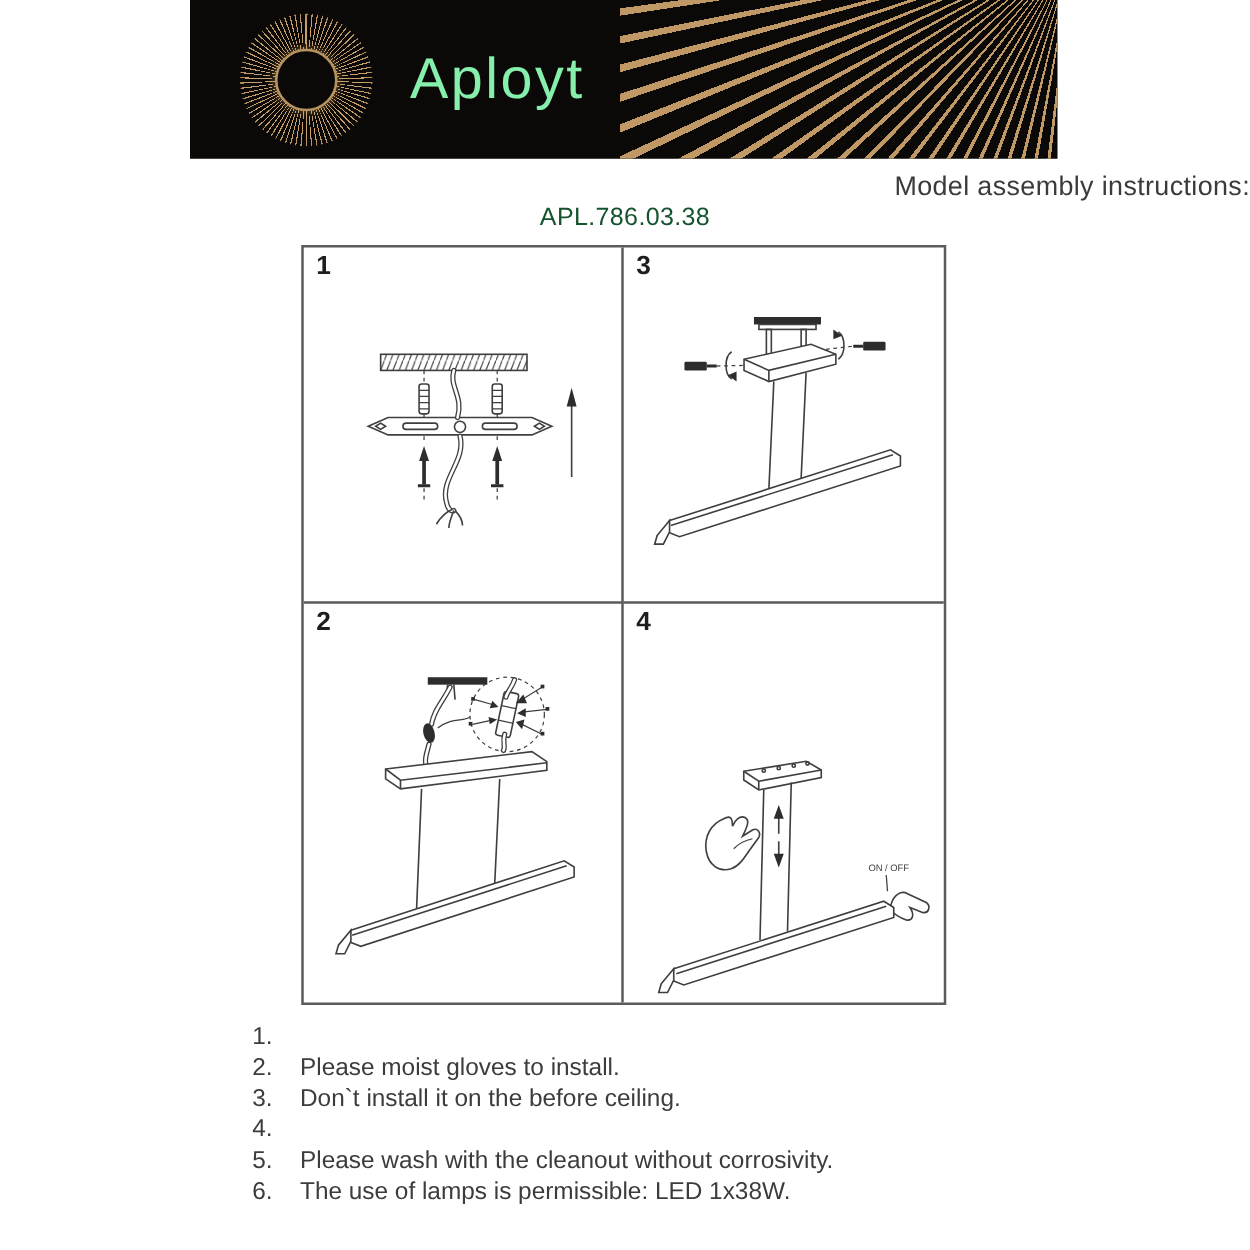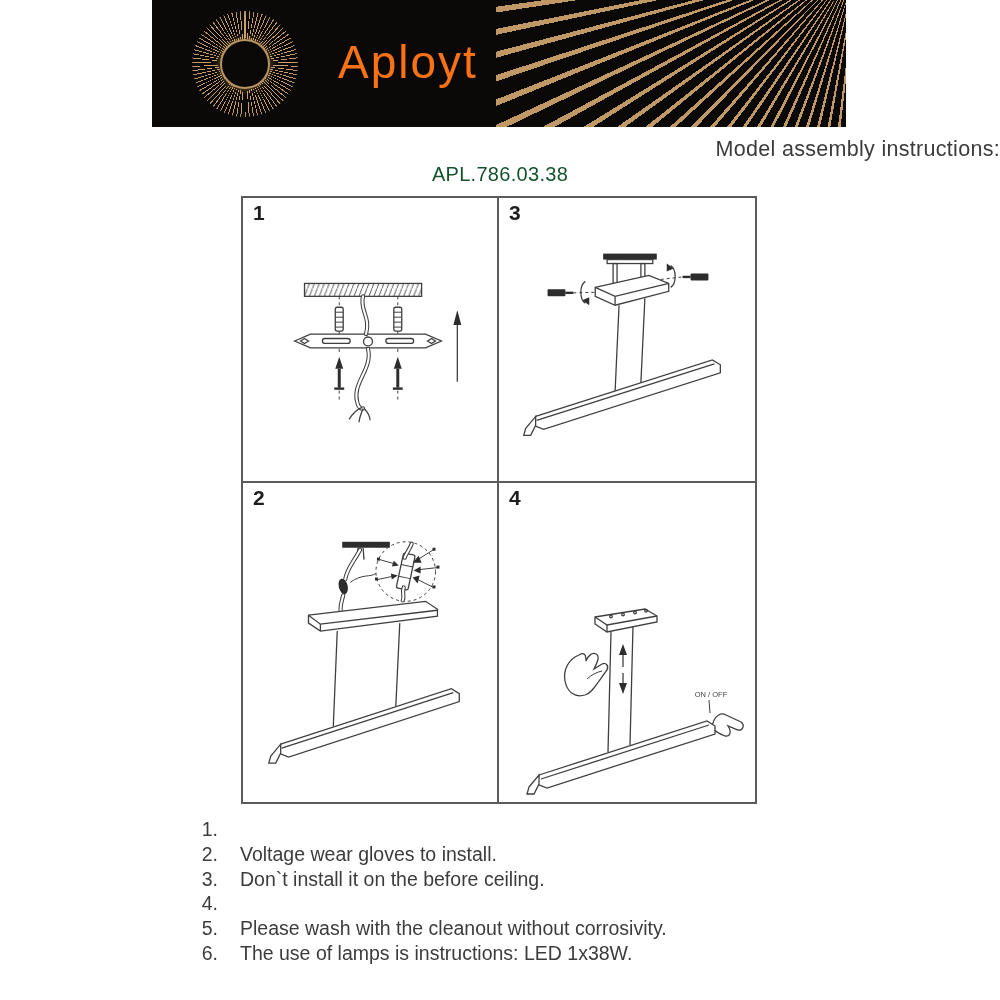--- a/index.html
+++ b/index.html
@@ -18,22 +18,22 @@
   }
   .sunburst-core{
     position:absolute;left:50%;top:50%;width:46px;height:46px;transform:translate(-50%,-50%);
     background:#0b0907;border-radius:50%;border:2px solid #b8935f;box-shadow:0 0 6px 2px rgba(201,160,107,.35);
   }
   .sunburst-fade{
     position:absolute;left:-6px;top:-6px;right:-6px;bottom:-6px;border-radius:50%;
     background:radial-gradient(circle, rgba(11,9,7,0) 55%, rgba(11,9,7,.25) 70%, #0b0907 86%);
   }
   .wordmark{
-    position:absolute;left:176px;top:34px;color:#f97316;font-size:46px;line-height:56px;
-    font-weight:400;letter-spacing:2px;font-family:"Liberation Sans",sans-serif;margin-left:10px;
+    position:absolute;left:176px;top:34px;color:#86efac;font-size:46px;line-height:56px;
+    font-weight:400;letter-spacing:2px;font-family:"Liberation Sans",sans-serif;
   }
   .fan{
     position:absolute;right:0;top:0;width:350px;height:127px;
     background:repeating-conic-gradient(from 150deg at 104% -34%, rgba(0,0,0,0) 0deg 2.5deg, #c9a06b 2.5deg 3.4deg);
     opacity:.95;
   }
   
   .doc-title{
     position:absolute;left:0;top:137px;width:1000px;text-align:right;
     color:#3b3b3b;font-size:21.5px;font-weight:500;letter-spacing:.3px;
@@ -278,30 +278,30 @@
     <div class="panel-num">4</div>
   </div>
 </div>
 
 <div class="list">
   <div class="list-row">
     <span class="list-num">1.</span>
   </div>
   <div class="list-row">
     <span class="list-num">2.</span>
-    <span class="list-text">Voltage wear gloves to install.</span>
+    <span class="list-text">Please moist gloves to install.</span>
   </div>
   <div class="list-row">
     <span class="list-num">3.</span>
     <span class="list-text">Don`t install it on the before ceiling.</span>
   </div>
   <div class="list-row">
     <span class="list-num">4.</span>
   </div>
   <div class="list-row">
     <span class="list-num">5.</span>
     <span class="list-text">Please wash with the cleanout without corrosivity.</span>
   </div>
   <div class="list-row">
     <span class="list-num">6.</span>
-    <span class="list-text">The use of lamps is instructions: LED 1x38W.</span>
+    <span class="list-text">The use of lamps is permissible: LED 1x38W.</span>
   </div>
 </div>
 
 </body></html>

